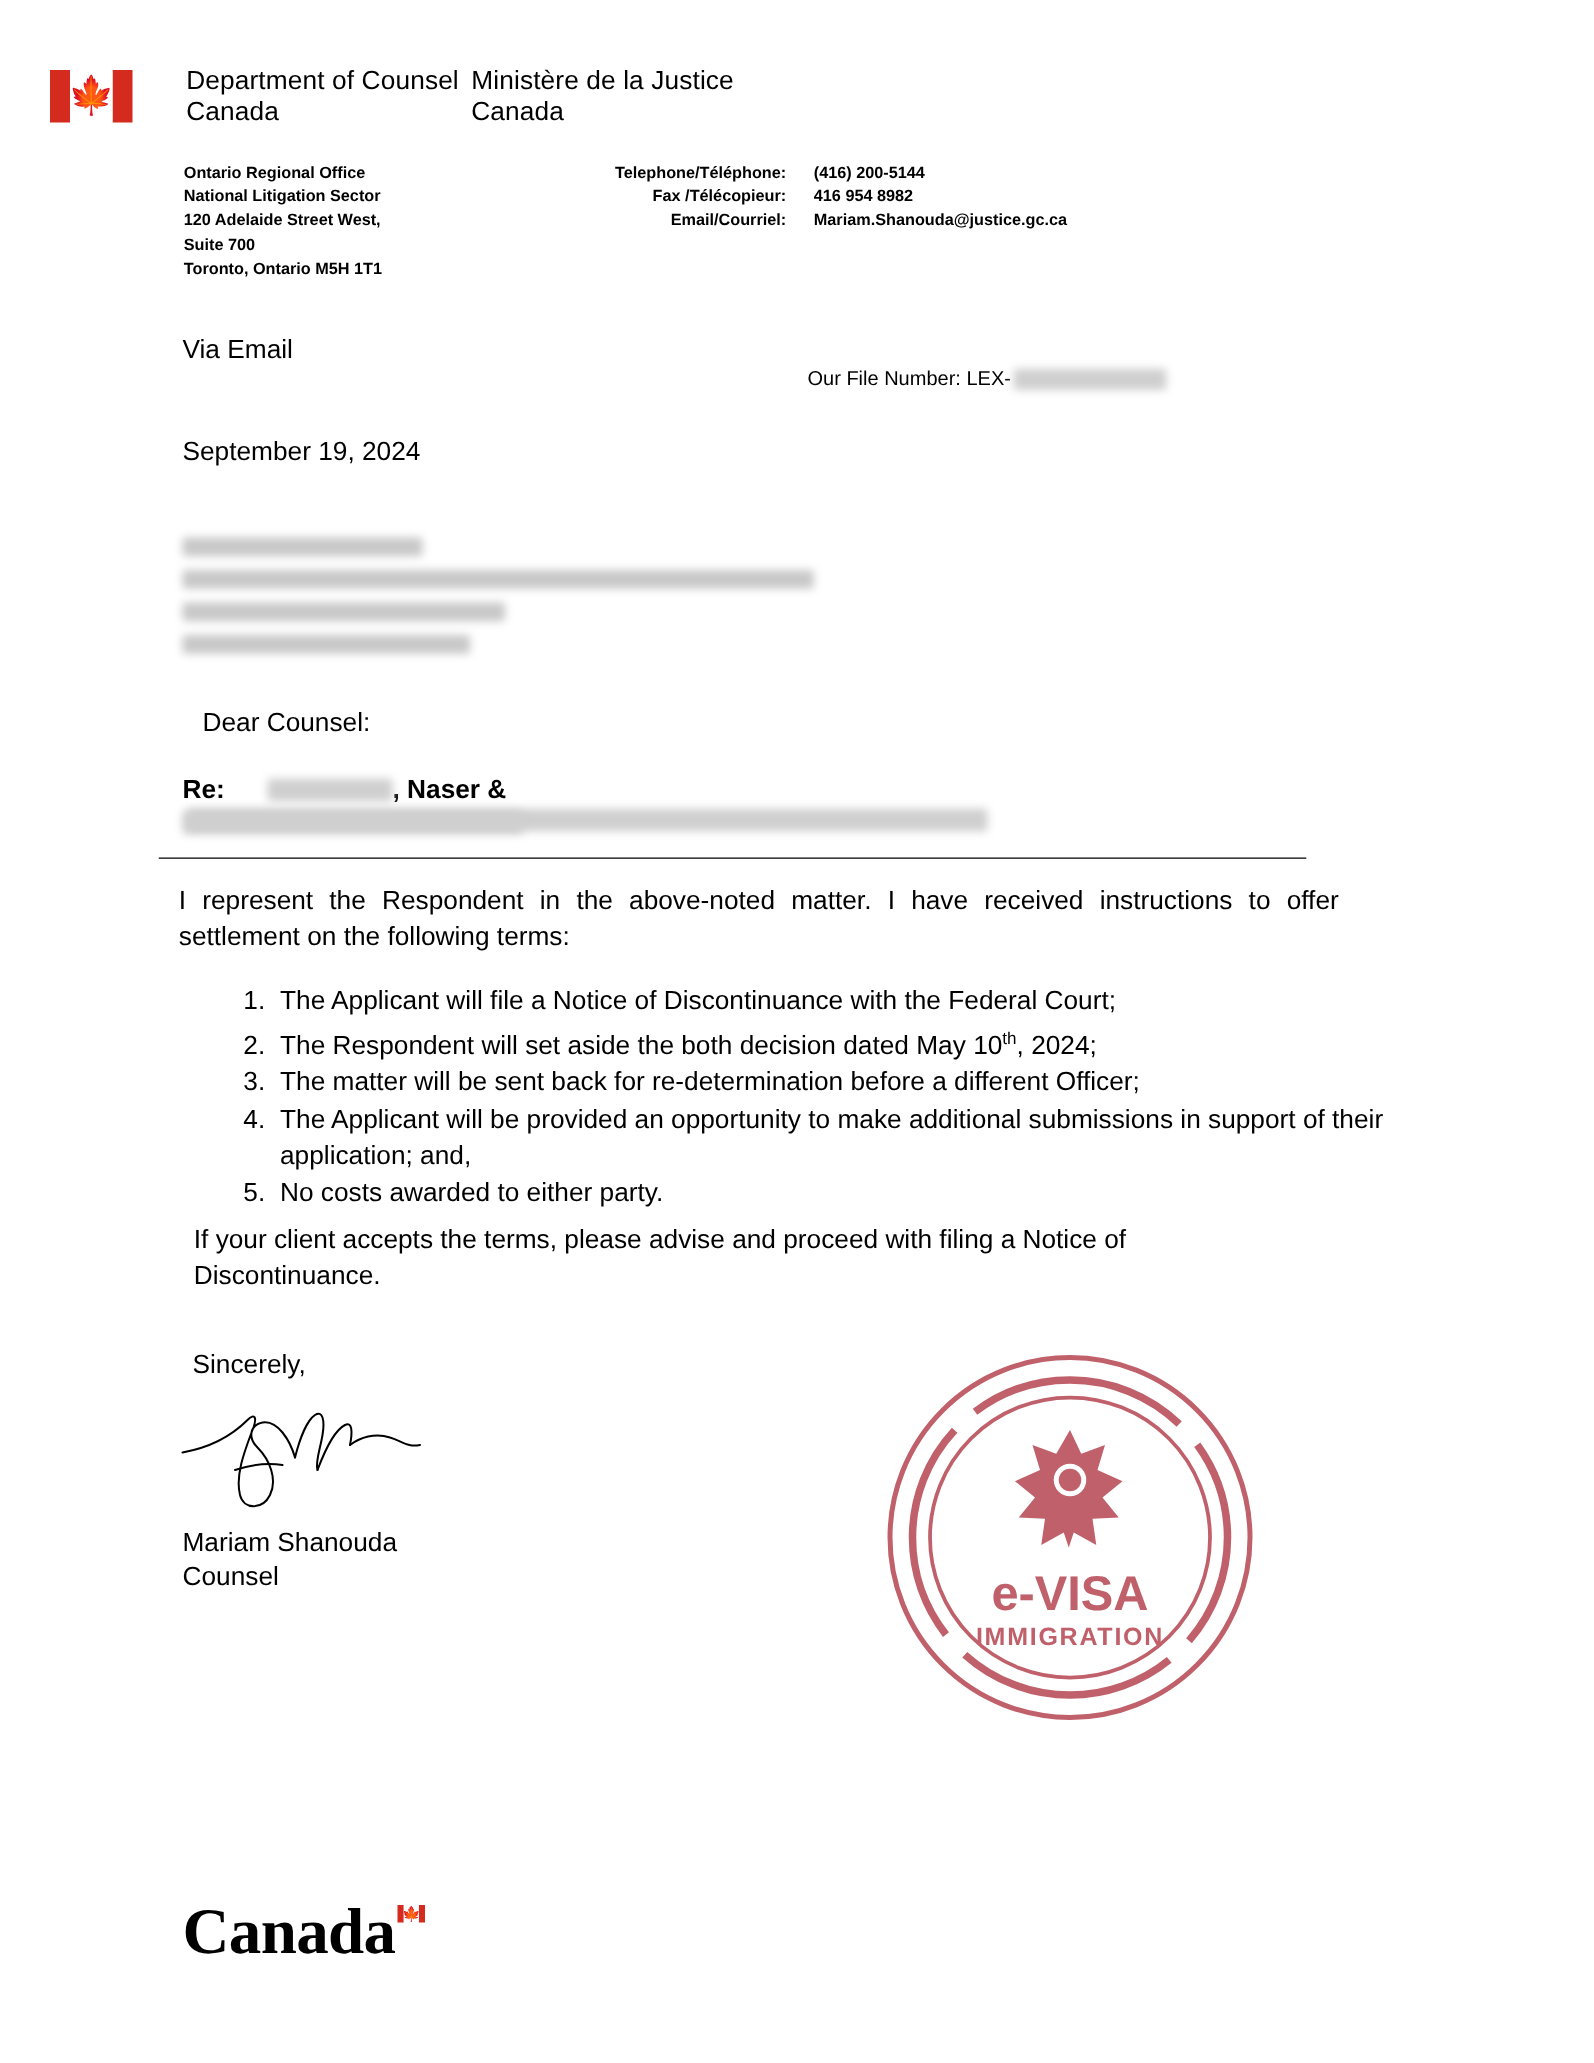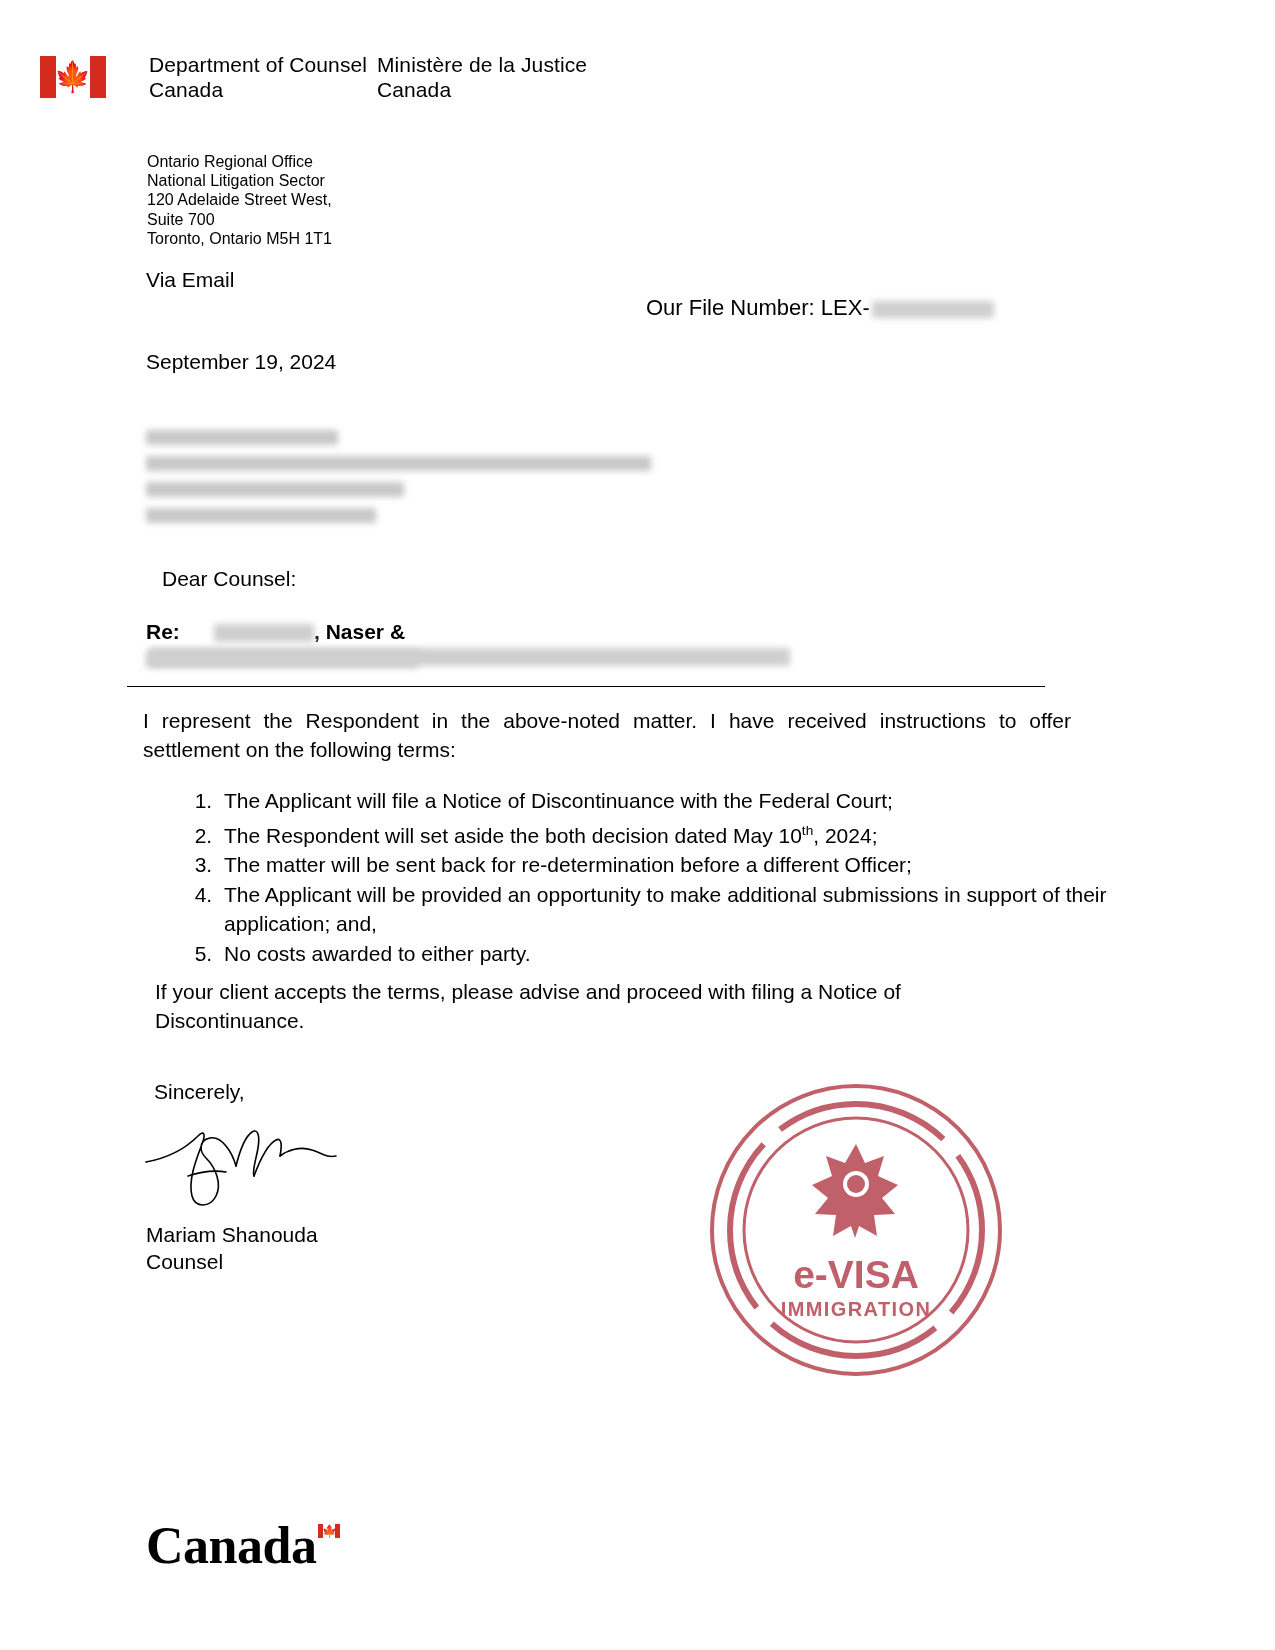--- a/index.html
+++ b/index.html
@@ -58,26 +58,27 @@
     line-height: 25px;
     font-weight: 400;
     letter-spacing: 0.1px;
   }
   .dept-en { width: 228px; }
   .dept-fr { width: 320px; }
 
   
   .addr-block {
     position: absolute;
-    top: 152px;
+    top: 128px;
     left: 147px;
     width: 1090px;
     display: flex;
-    font-size: 16px;
+    font-size: 13px;
     line-height: 19.2px;
+    font-weight: bold;
   }
   .addr-col-en { width: 232px; }
   .addr-col-fr { width: 330px; }
   .contact-col {
     margin-left: 70px;
     display: flex;
   }
   .contact-labels {
     text-align: right;
     width: 180px;
@@ -91,21 +92,21 @@
   .via-email {
     position: absolute;
     top: 268px;
     left: 146px;
     font-size: 21px;
   }
   .file-number {
     position: absolute;
     top: 295px;
     left: 646px;
-    font-size: 22px;
+    font-size: 16px;
     white-space: nowrap;
   }
   .redact {
     display: inline-block;
     background: #cfcfcf;
     color: transparent;
     border-radius: 2px;
     filter: blur(3.2px);
     vertical-align: middle;
     user-select: none;
@@ -294,20 +295,32 @@
 </div>
 
 <div class="addr-block">
   <div class="addr-col-en">
     <div>Ontario Regional Office</div>
     <div>National Litigation Sector</div>
     <div>120 Adelaide Street West,</div>
     <div>Suite 700</div>
     <div>Toronto, Ontario M5H 1T1</div>
   </div>
+  <div class="contact-col">
+    <div class="contact-labels">
+      <div>Telephone/Téléphone:</div>
+      <div>Fax /Télécopieur:</div>
+      <div>Email/Courriel:</div>
+    </div>
+    <div class="contact-values">
+      <div>(416) 200-5144</div>
+      <div>416 954 8982</div>
+      <div>Mariam.Shanouda@justice.gc.ca</div>
+    </div>
+  </div>
 </div>
 
 <div class="via-email">Via Email</div>
 <div class="file-number">
   <span>Our File Number: LEX-</span><span class="redact file-redact"></span>
 </div>
 
 <div class="date">September 19, 2024</div>
 
 <div class="recipient">

